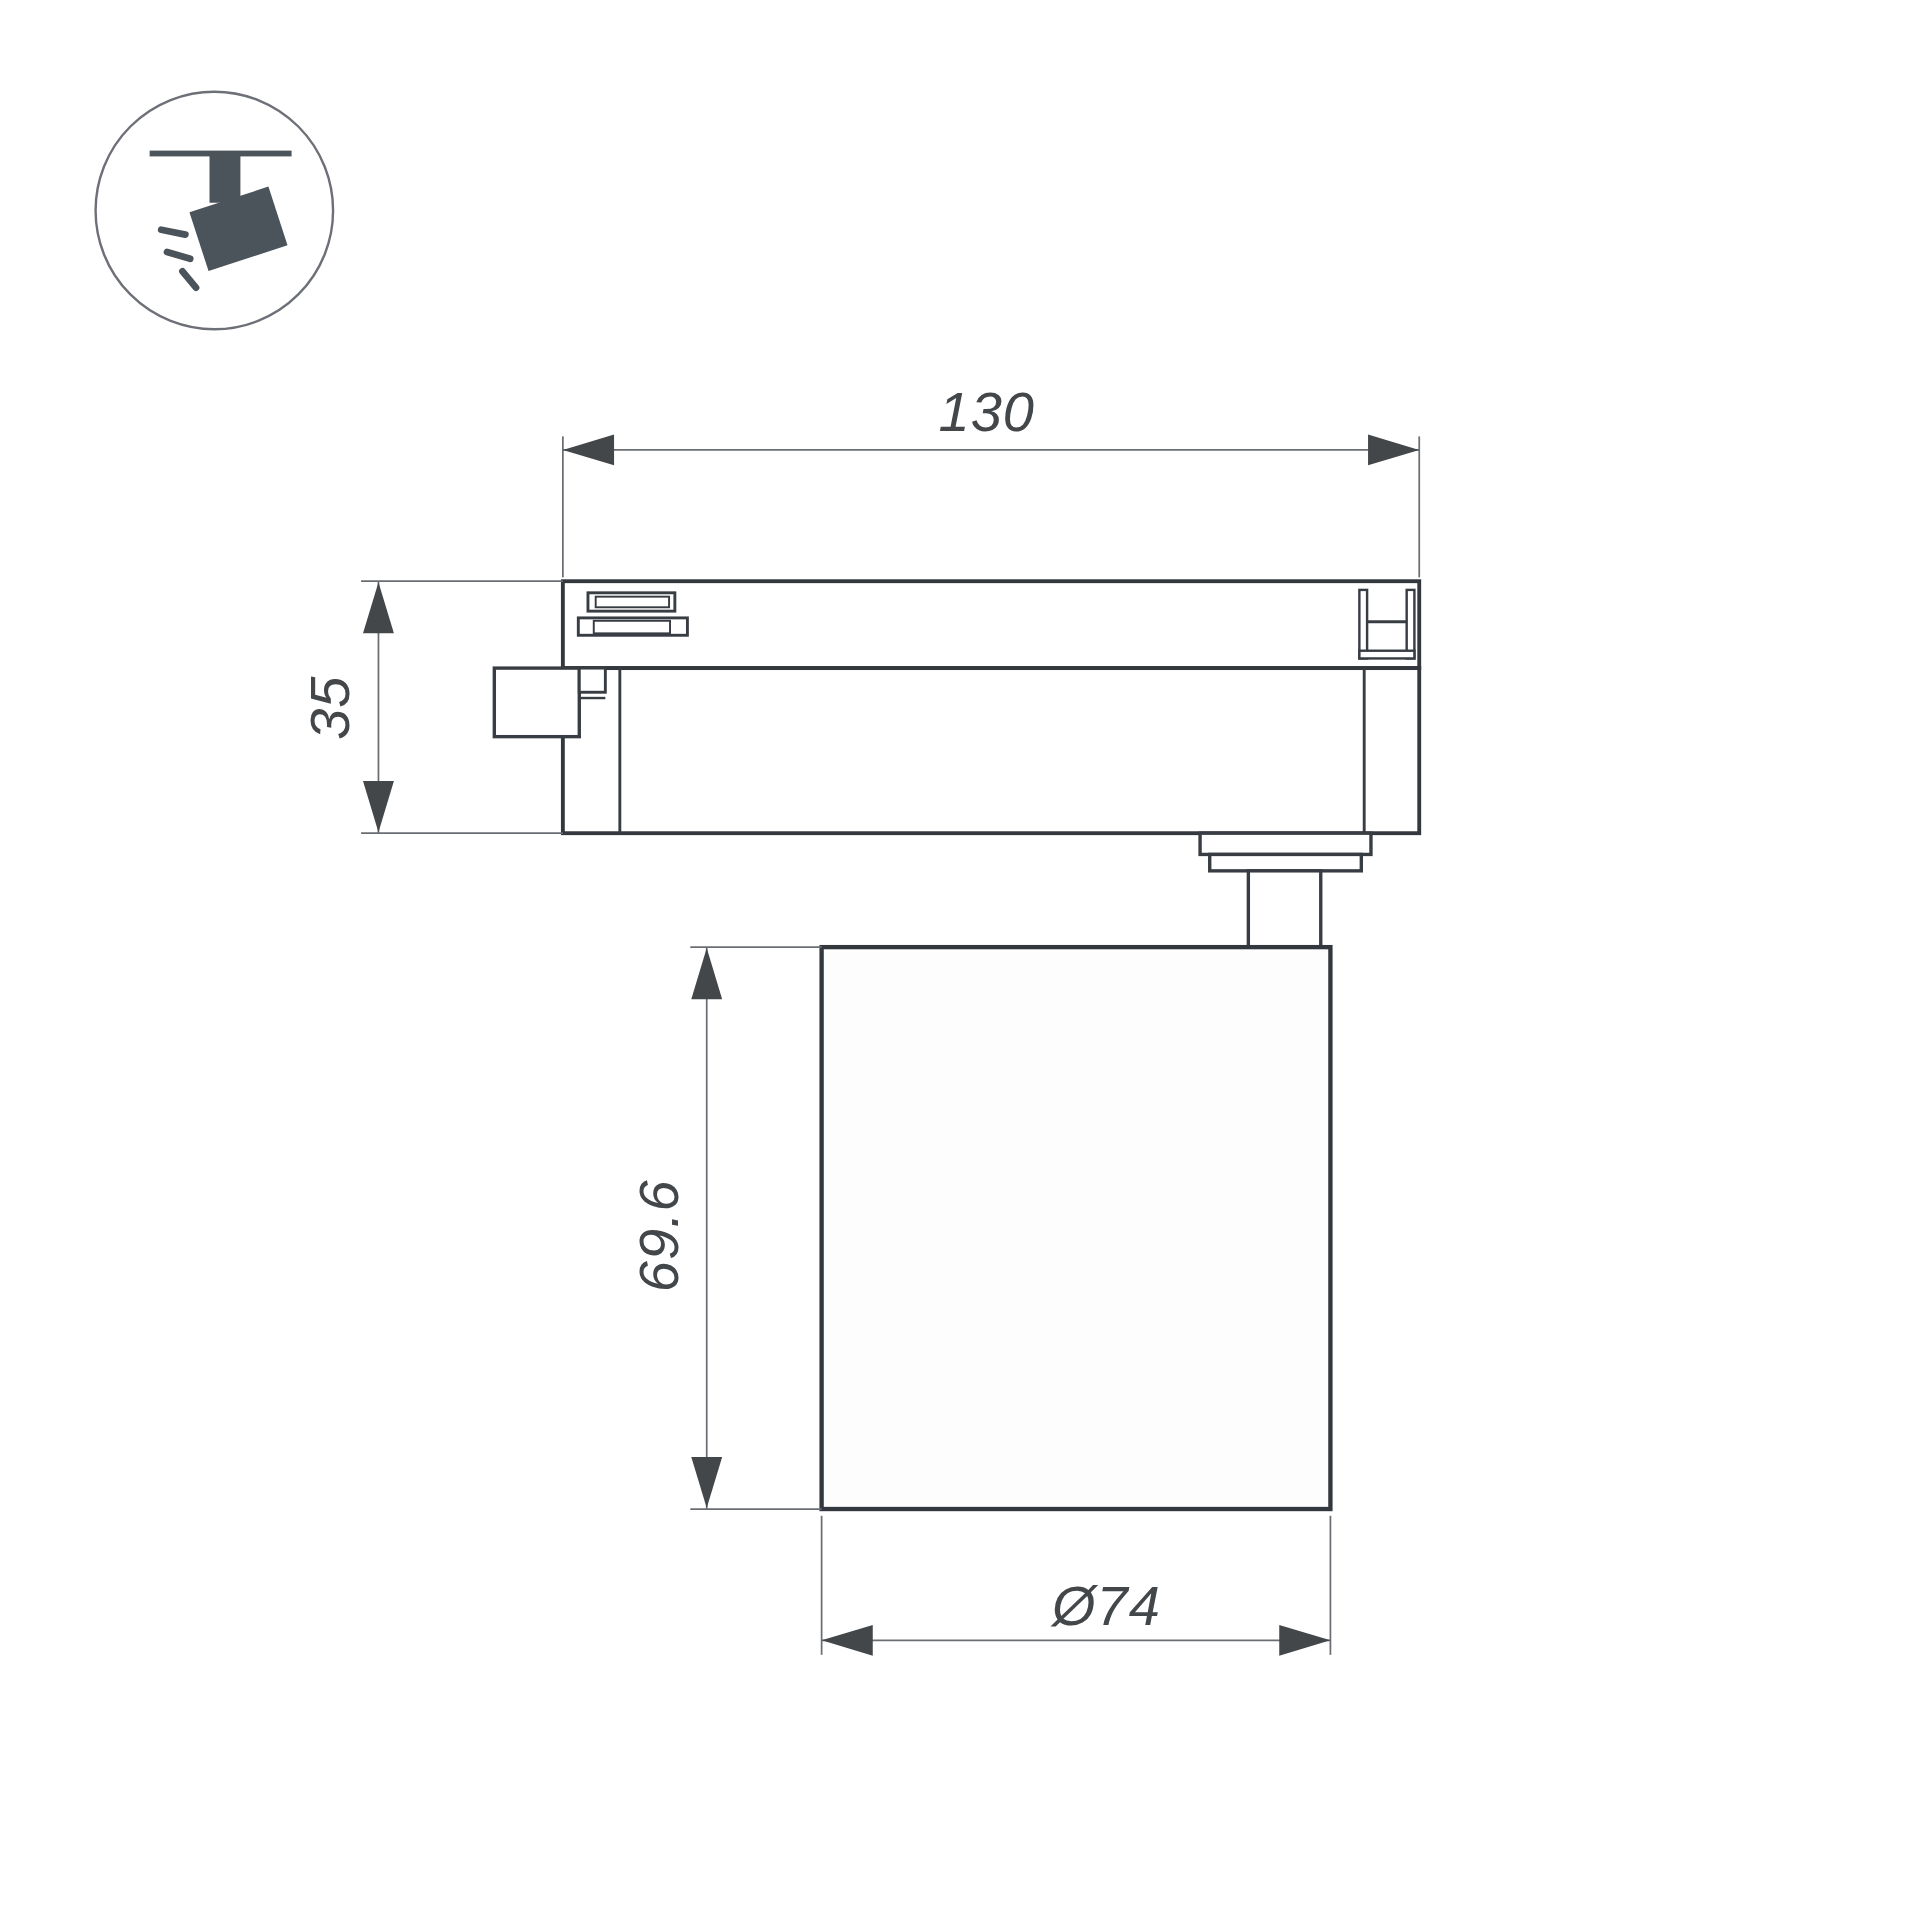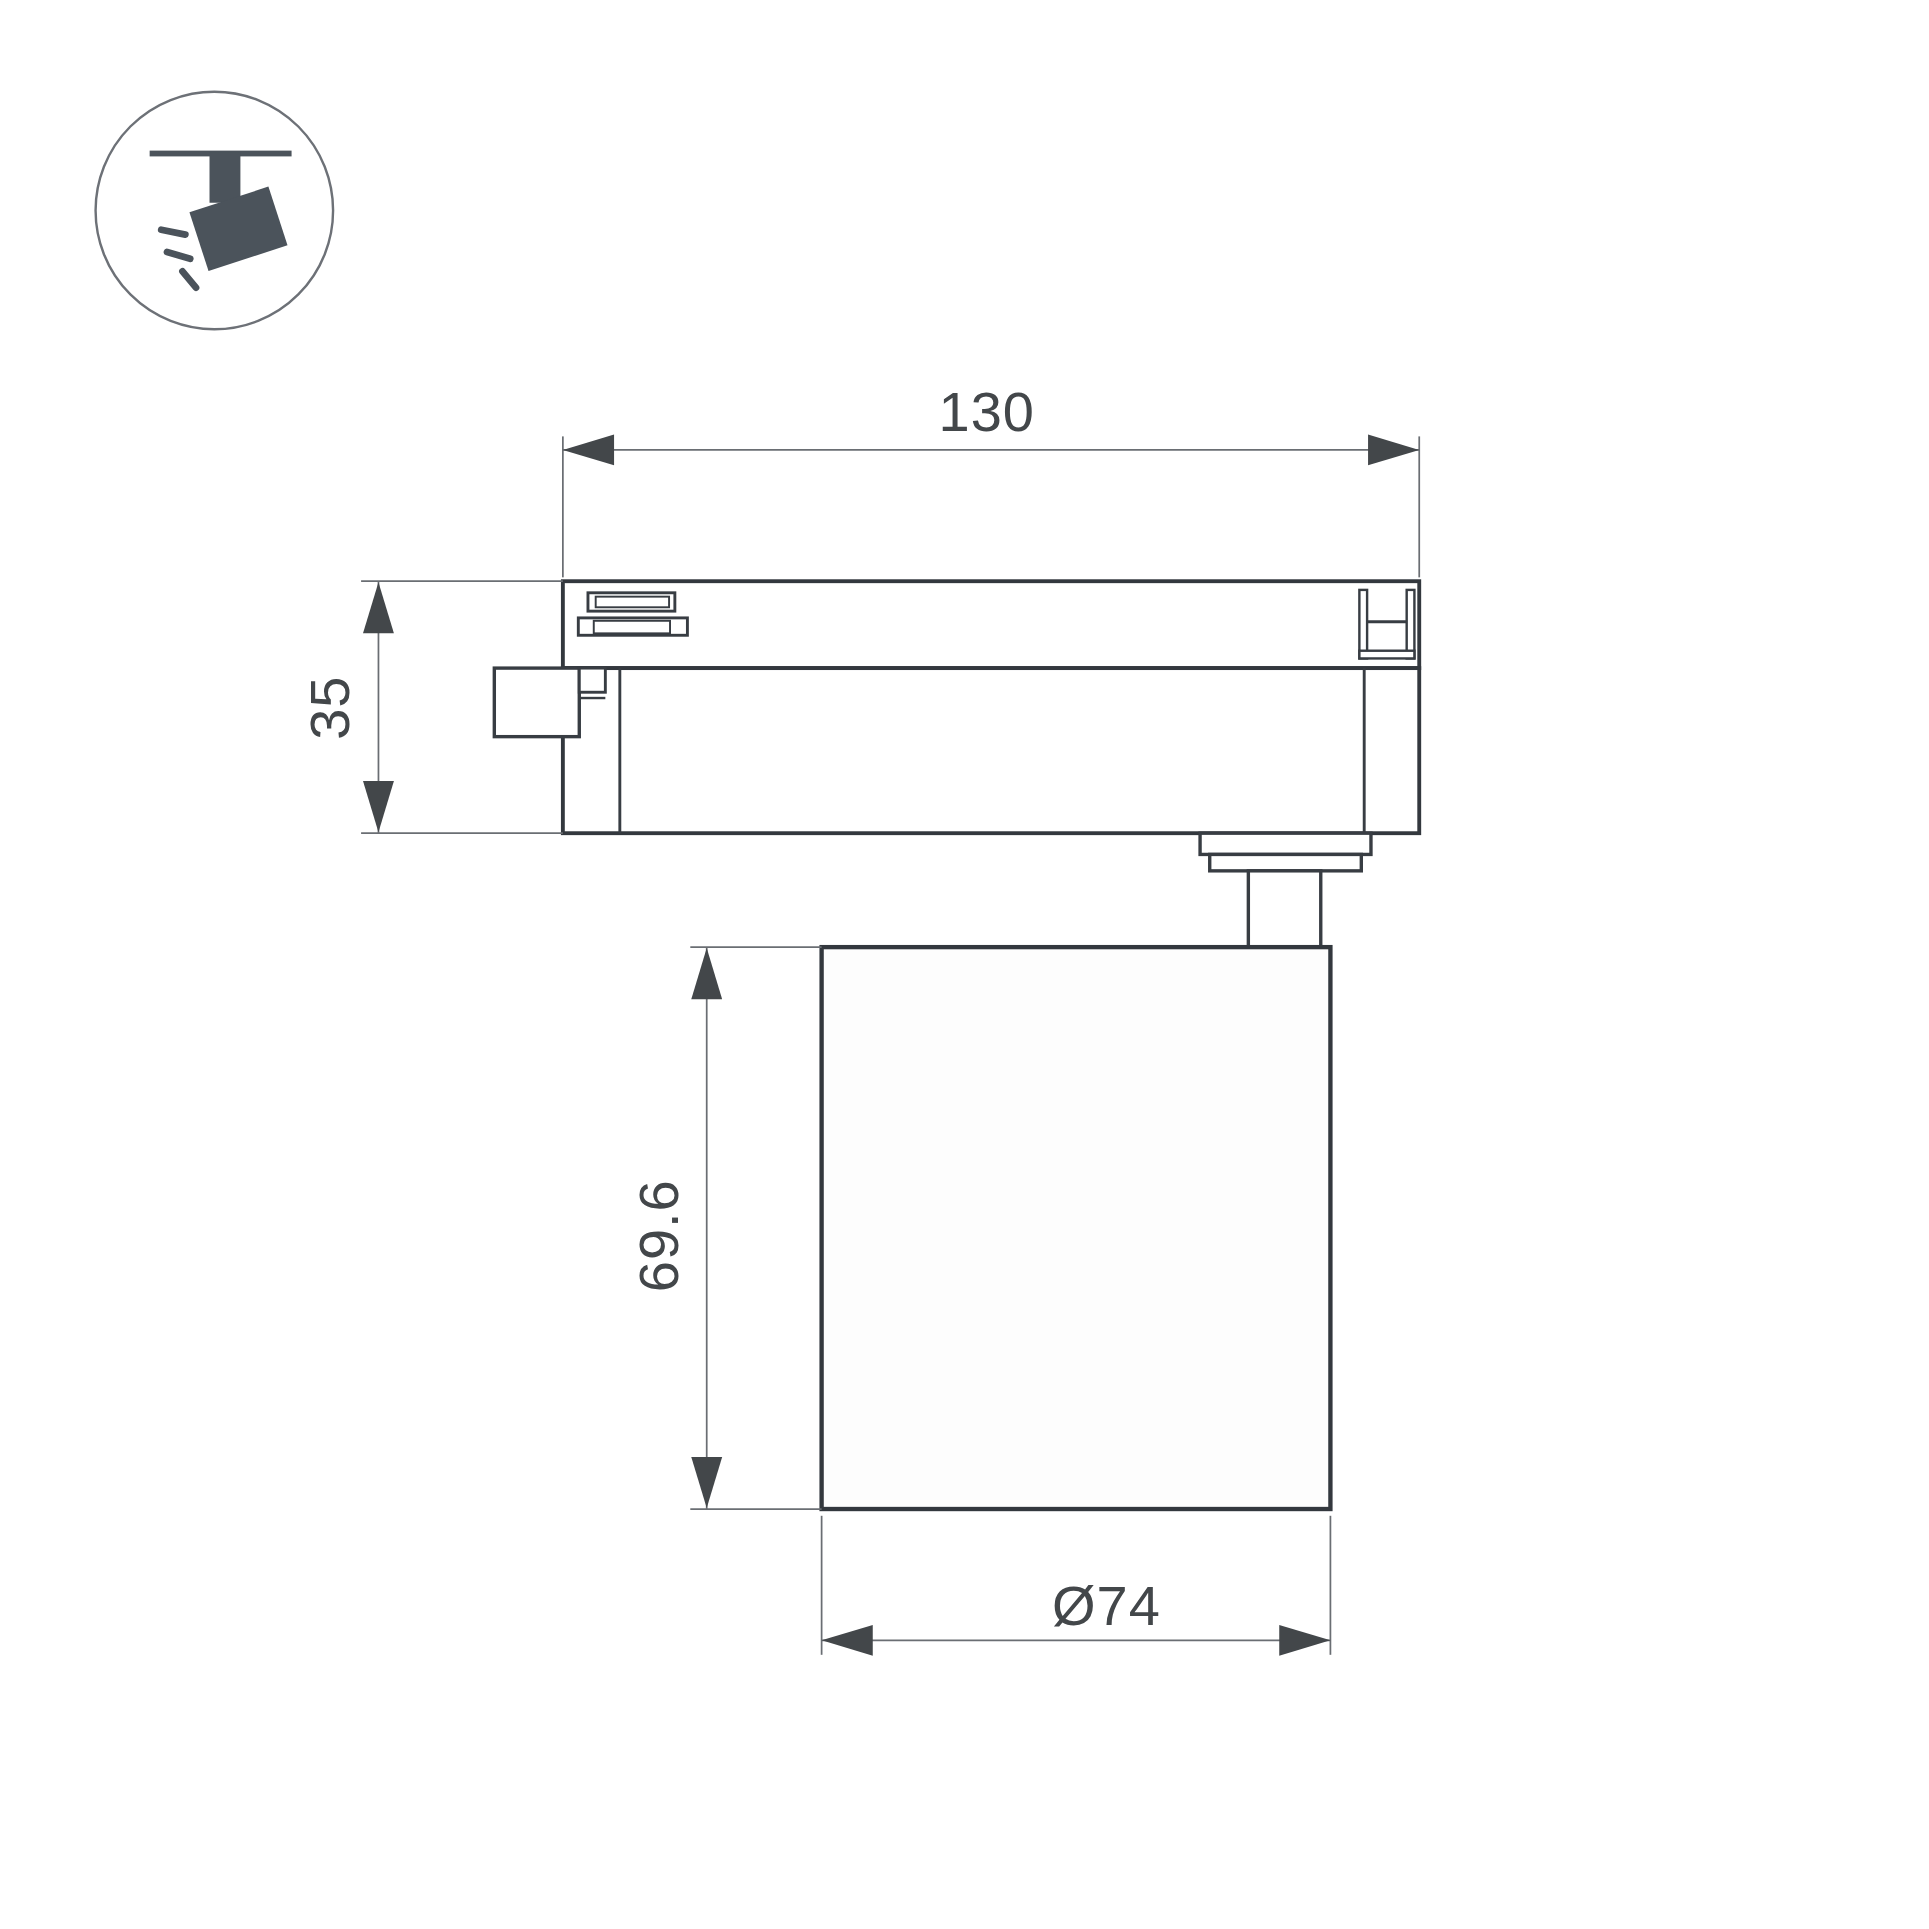--- a/index.html
+++ b/index.html
@@ -2,20 +2,21 @@
 <html><head>
 <meta charset="utf-8">
 <style>
   html, body { margin: 0; padding: 0; background: #ffffff; }
   .canvas {
     position: relative;
     width: 1929px;
     height: 1929px;
     background: #ffffff;
     font-family: "Liberation Sans", sans-serif;
+    font-style: italic;
   }
   svg { display: block; }
   .dim-text {
     font-family: "Liberation Sans", sans-serif;
     font-size: 58px;
     font-weight: 400;
     fill: #43474a;
     letter-spacing: 1px;
   }
   .thin  { stroke: #6a6e73; stroke-width: 1.8; fill: none; }

